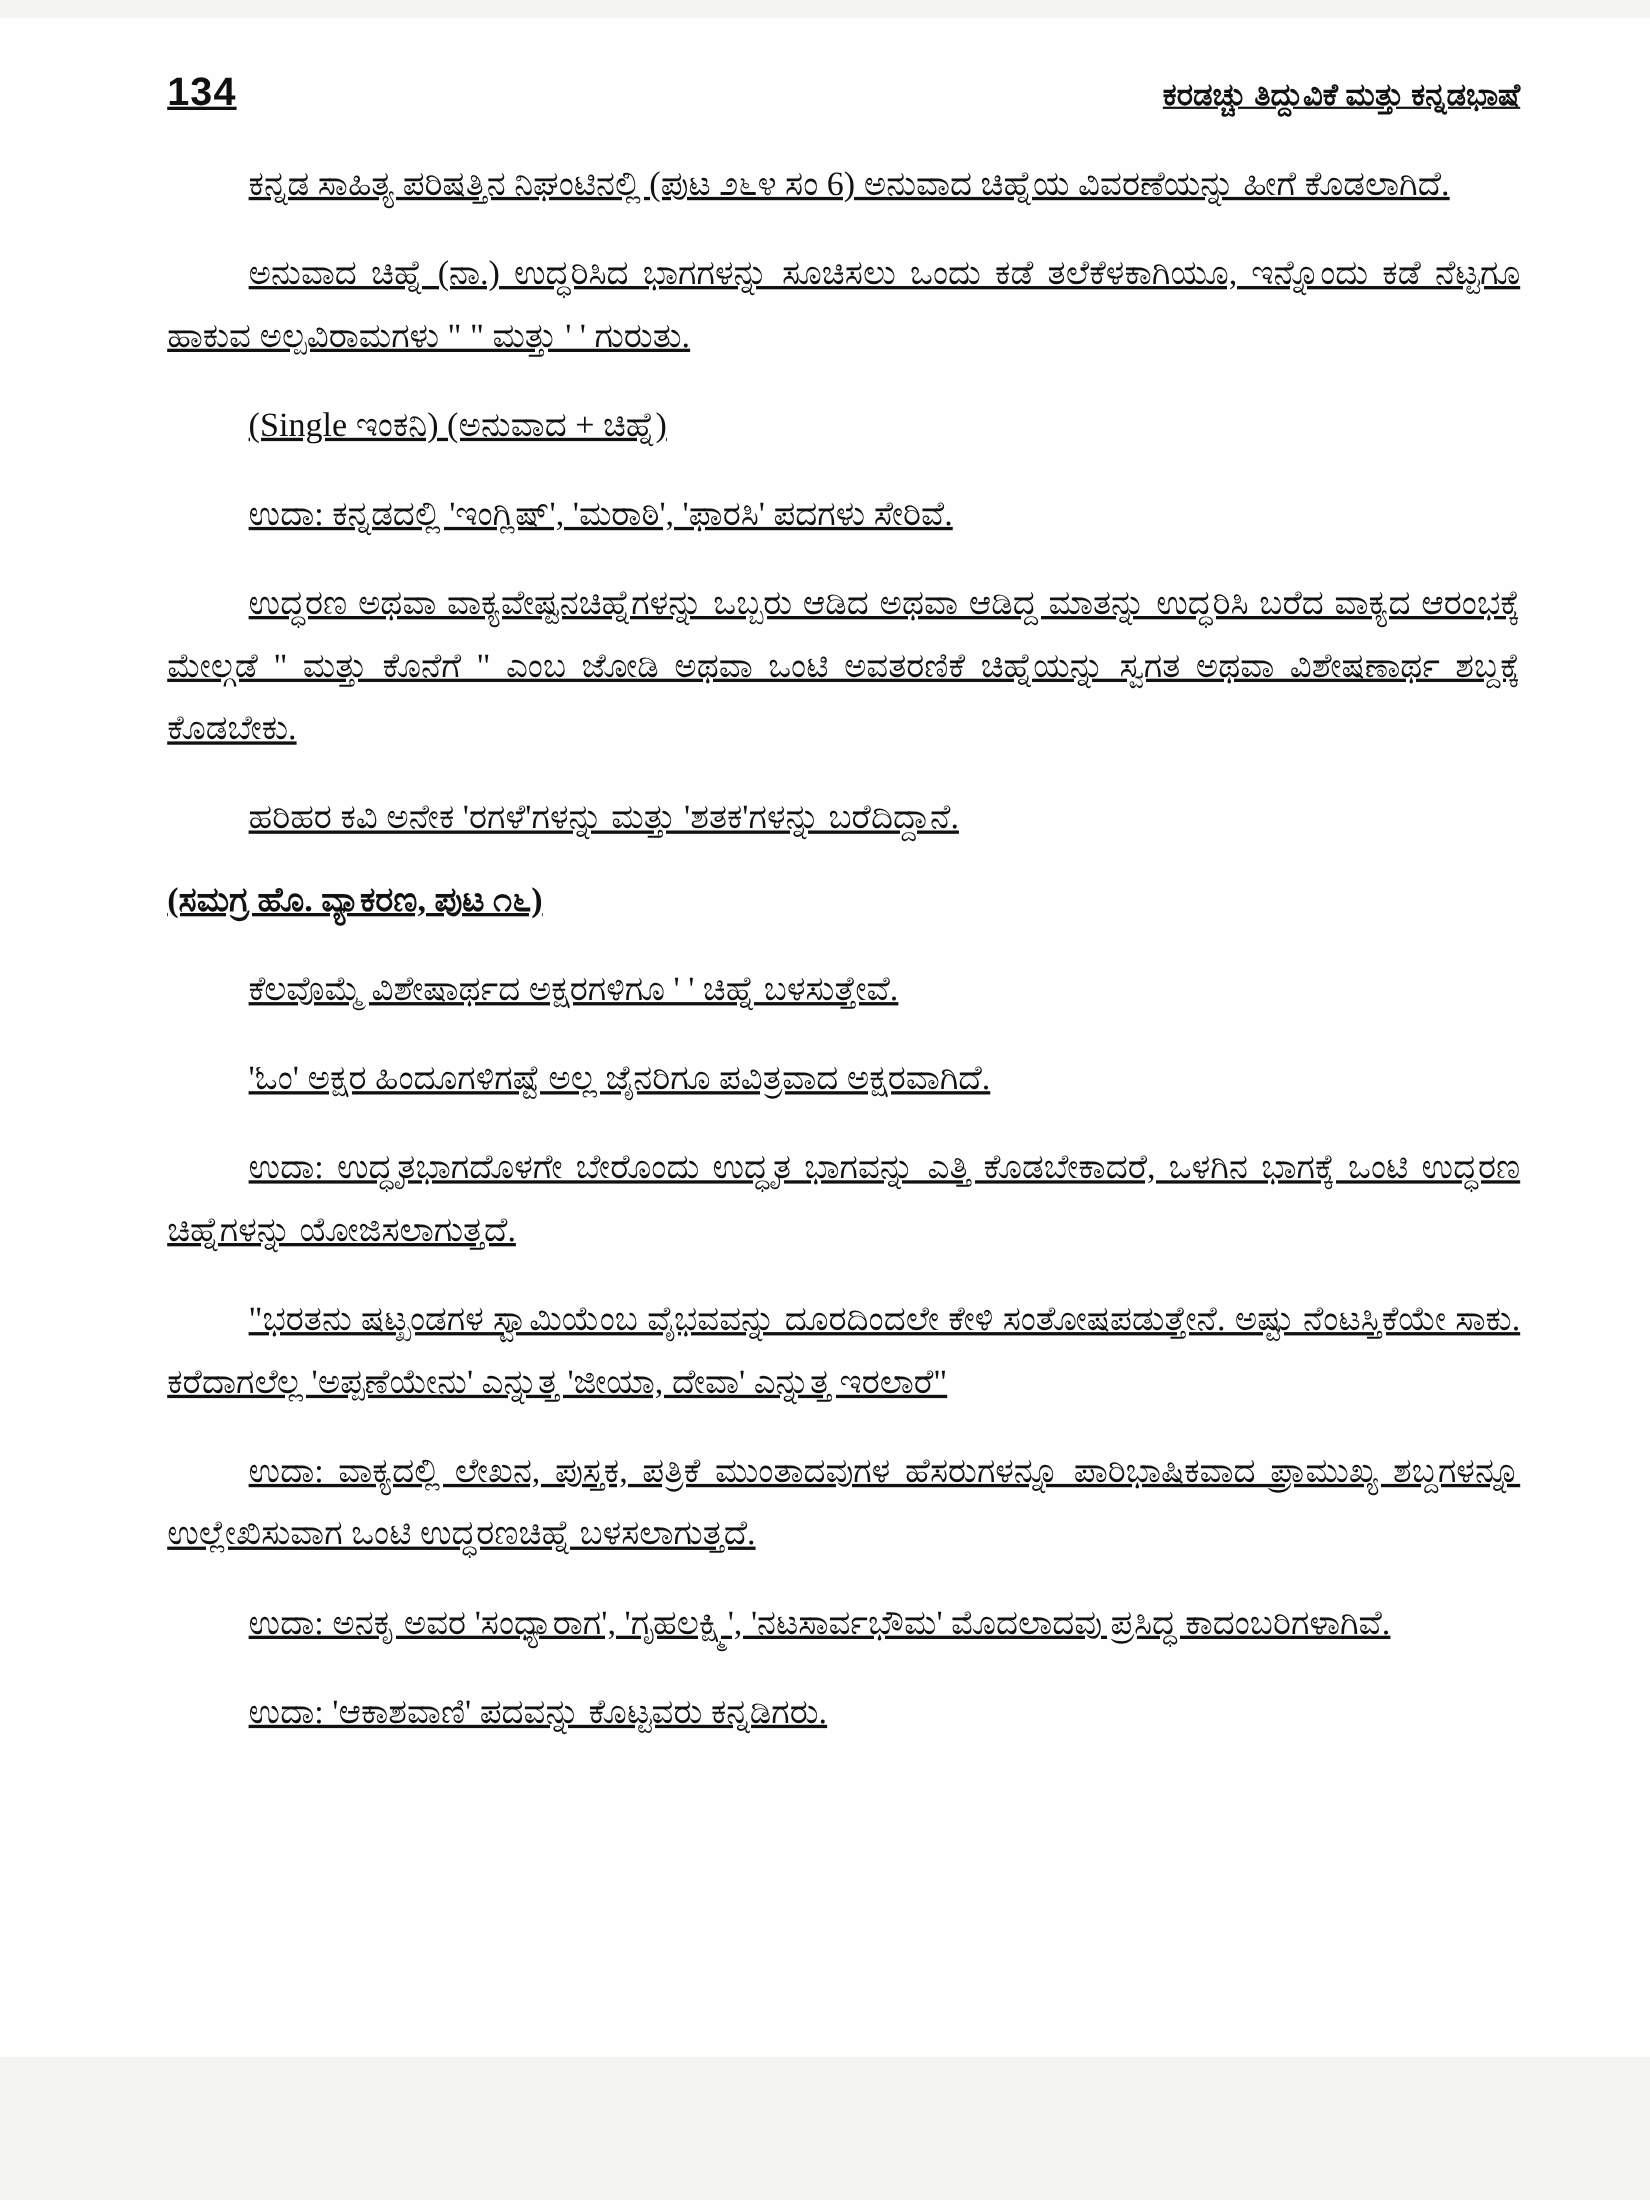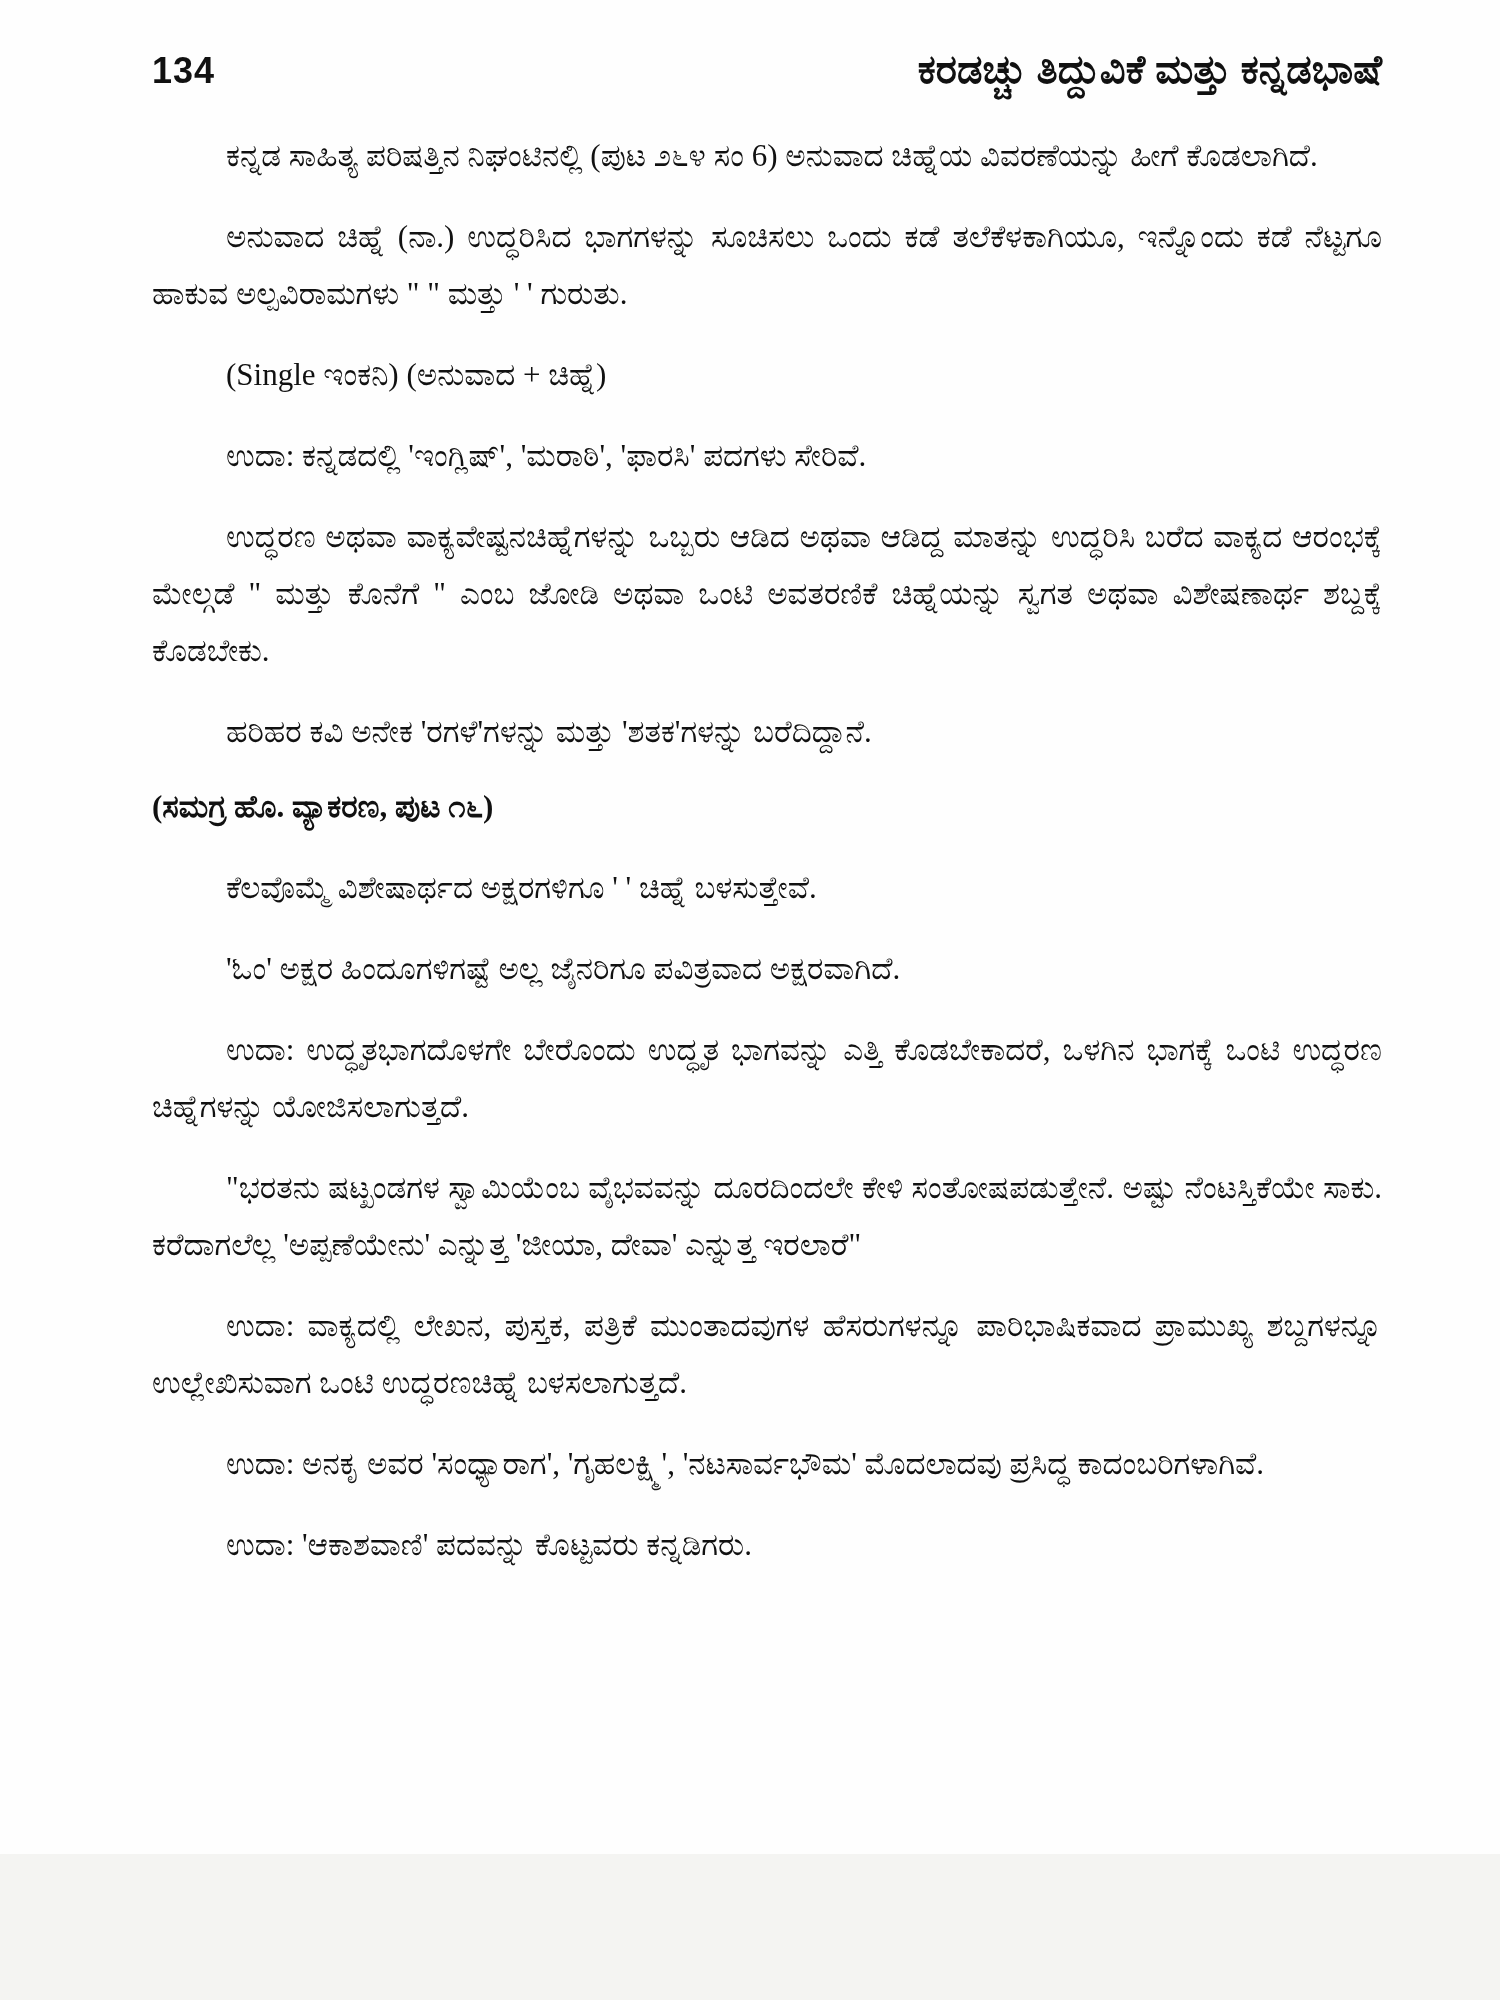--- a/index.html
+++ b/index.html
@@ -4,42 +4,43 @@
 <style>
   html, body {
     margin: 0;
     padding: 0;
     background: #f4f4f2;
   }
   .page {
     position: relative;
     width: 1500px;
     height: 1854px;
-    margin: 0 auto;
+    margin: 16px auto;
     background: #fefefe;
     color: #111111;
     font-family: "Liberation Serif", "DejaVu Serif", serif;
     box-sizing: border-box;
     padding: 46px 118px 40px 152px;
     overflow: hidden;
+    text-decoration: underline;
   }
   .page-header {
     display: flex;
     justify-content: space-between;
     align-items: baseline;
     margin-bottom: 34px;
   }
   .page-number {
     font-size: 36px;
     font-weight: bold;
     letter-spacing: 1px;
     font-family: "Liberation Sans", "DejaVu Sans", sans-serif;
   }
   .running-title {
-    font-size: 40px;
+    font-size: 28px;
     font-weight: bold;
   }
   .body-text p {
     font-size: 31px;
     line-height: 57px;
     margin: 0 0 24px 0;
     text-align: justify;
   }
   .indent {
     text-indent: 74px;

